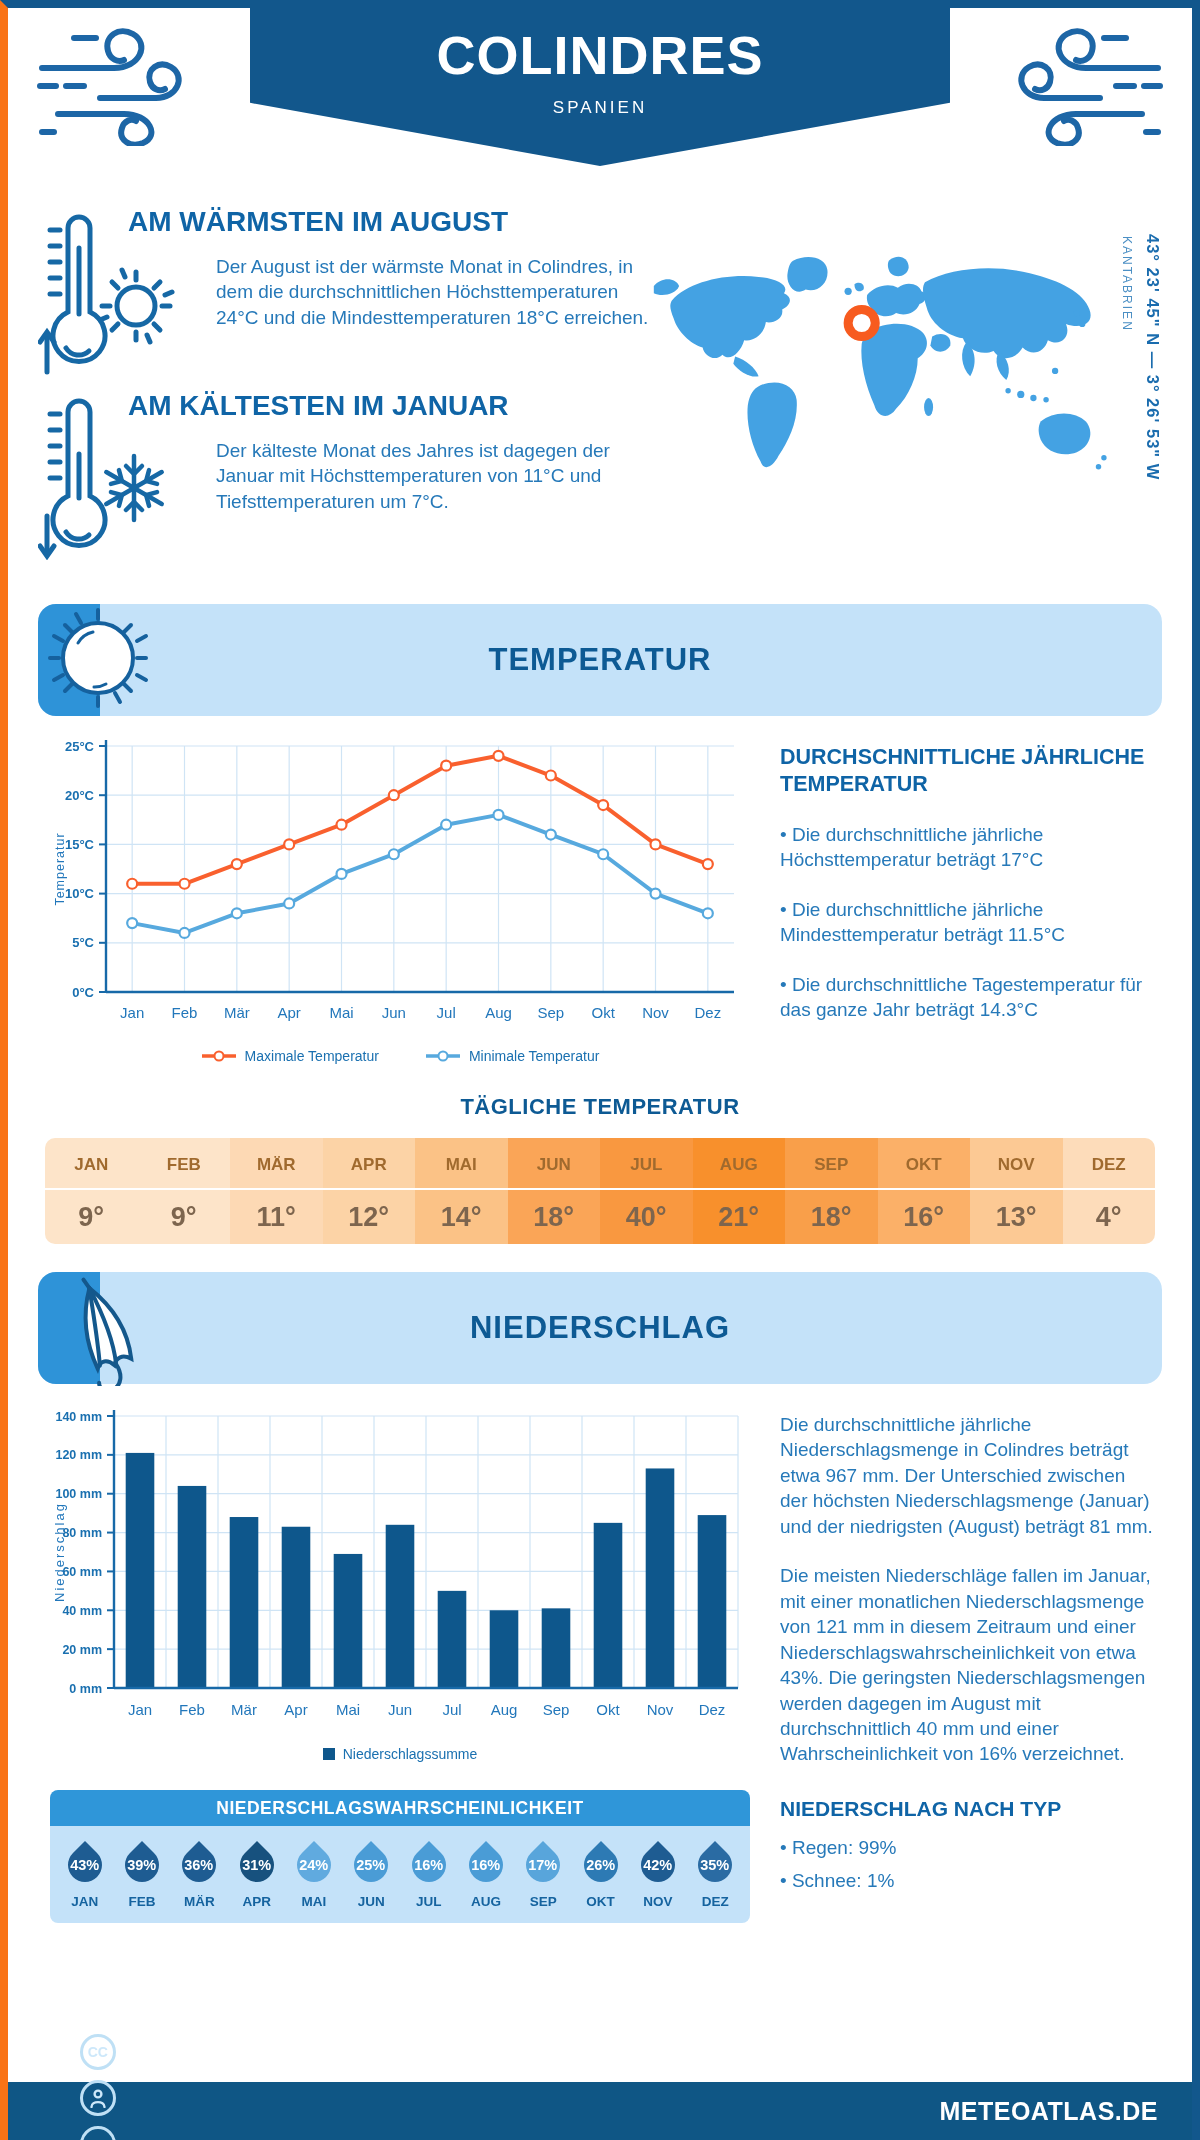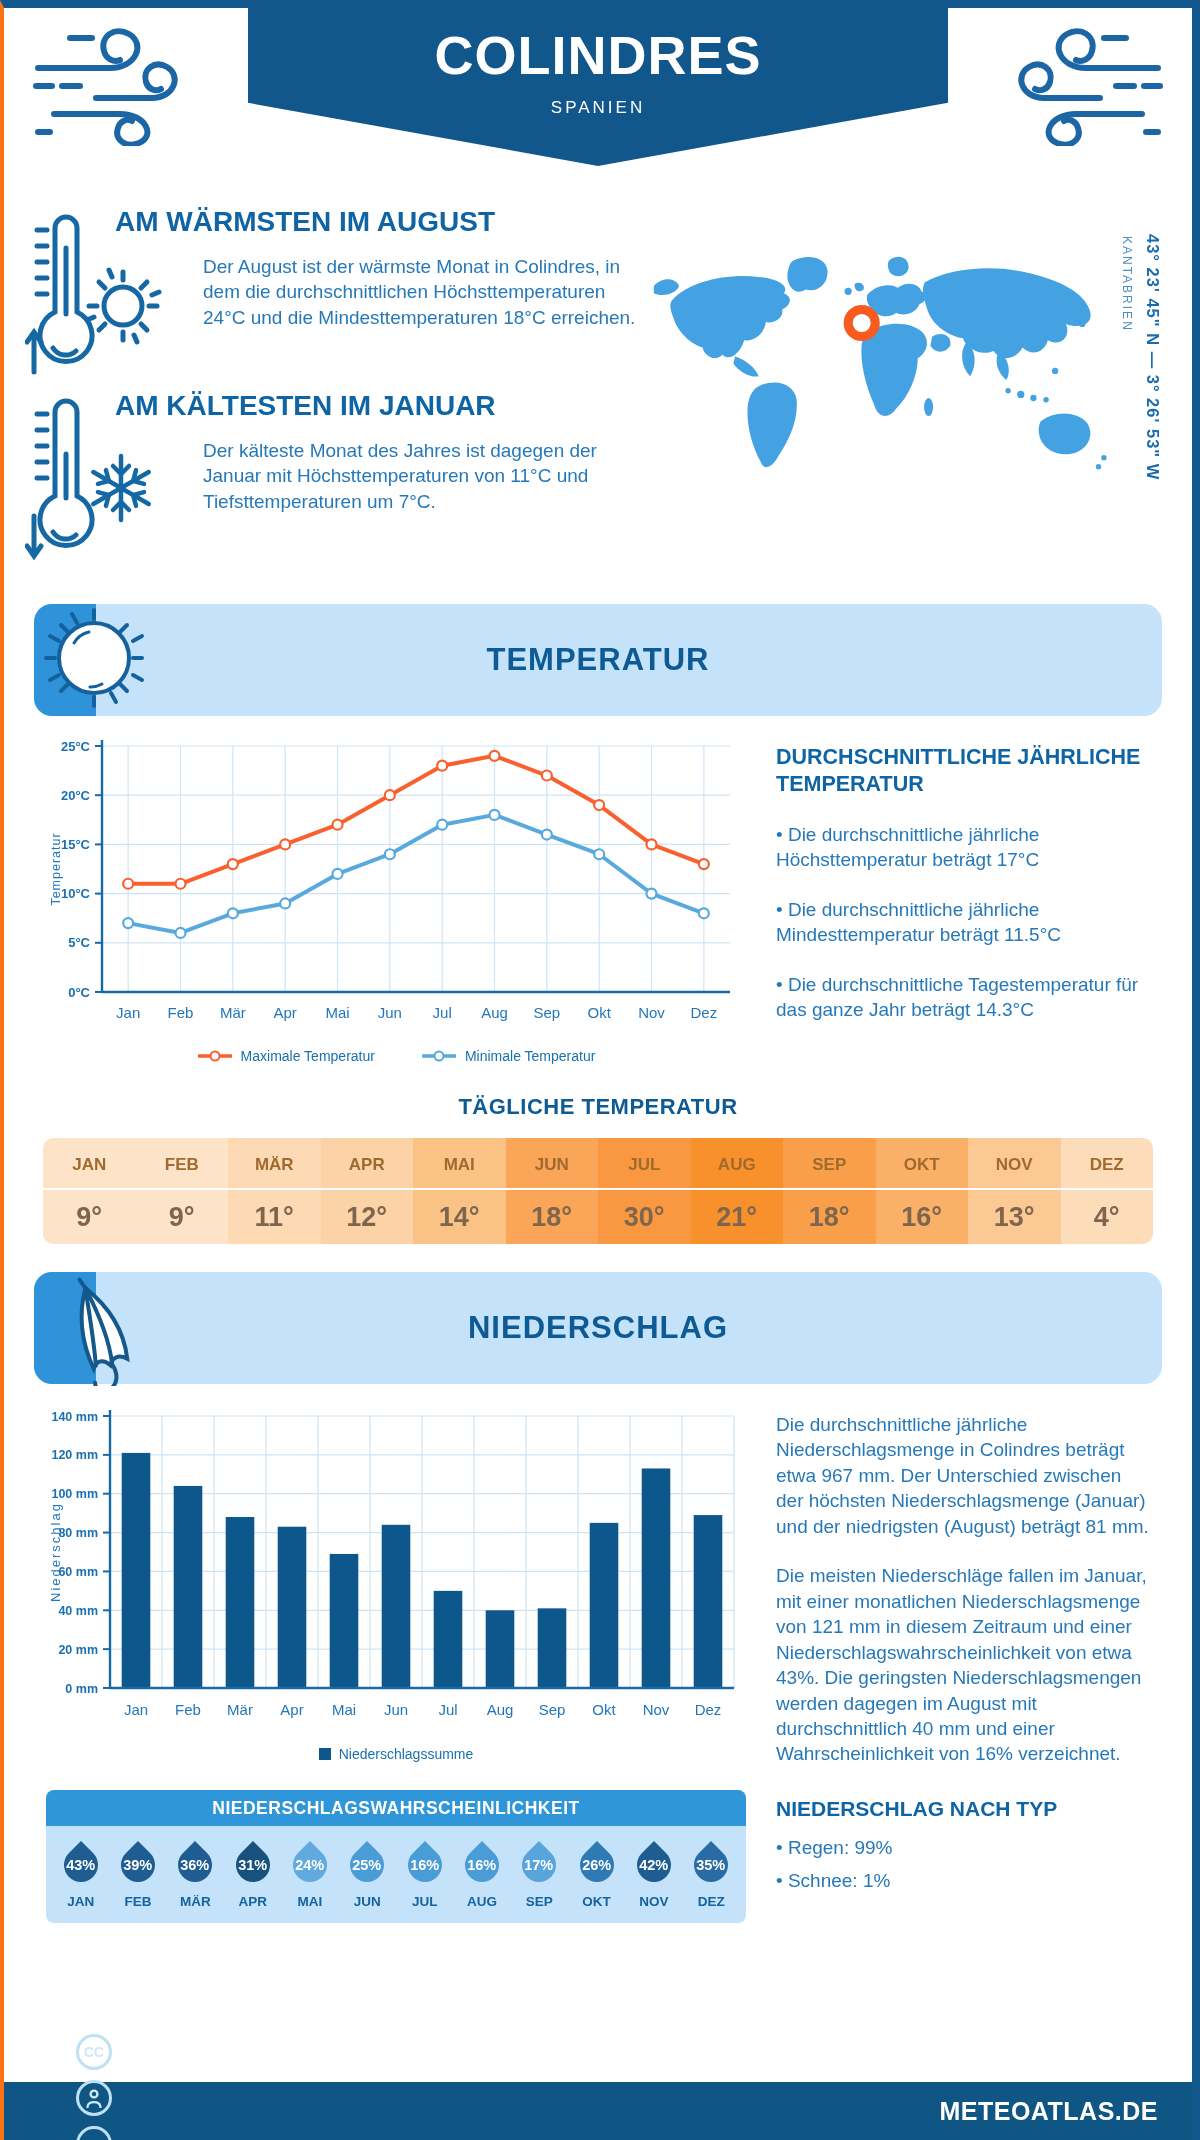--- a/index.html
+++ b/index.html
@@ -1,32 +1,32 @@
 <!DOCTYPE html>
 <html><head>
 <meta charset="utf-8">
 <style>
   html,body{margin:0;padding:0;background:#fff;}
   .page{width:1200px;height:2140px;box-sizing:border-box;position:relative;overflow:hidden;
-        border-top:8px solid #12578c;border-left:4px solid #f97316;border-right:8px solid #12578c;
+        border-top:8px solid #12578c;border-left:8px solid #f97316;border-right:8px solid #12578c;
         background:#fff;display:flex;flex-direction:column;font-family:"Liberation Sans",sans-serif;}
   .page svg text{font-family:"Liberation Sans",sans-serif;}
 
   
   .top{position:relative;height:190px;flex:none;}
   .banner{position:absolute;left:50%;transform:translateX(-50%);top:0;width:700px;height:158px;
           background:#12578c;clip-path:polygon(0 0,100% 0,100% 60%,50% 100%,0 60%);
           text-align:center;color:#fff;}
   .banner .t{margin-top:16px;font-size:54px;font-weight:800;letter-spacing:1px;}
   .banner .s{margin-top:12px;font-size:17px;letter-spacing:3px;font-weight:500;}
   .wind{position:absolute;top:16px;width:178px;height:122px;}
   .wind.left{left:26px;} .wind.right{right:26px;transform:scaleX(-1);}
 
   
-  .intro{position:relative;flex:none;height:372px;padding:6px 0 0 19px;}
+  .intro{position:relative;flex:none;height:372px;padding:6px 0 0 28px;}
   .hl{position:relative;width:640px;height:184px;}
   .hl h2{position:absolute;left:92px;top:2px;margin:0;font-size:28px;font-weight:800;color:#0f64a6;}
   .hl p{position:absolute;left:180px;top:50px;width:445px;margin:0;font-size:19px;line-height:1.33;color:#2679b9;}
   .hl .thermo{position:absolute;left:2px;top:4px;}
   .hl .companion{position:absolute;left:56px;top:58px;}
   .map-wrap{position:absolute;right:30px;top:22px;width:510px;height:340px;}
   .map-wrap svg.map{width:470px;height:300px;display:block;}
   .coords{position:absolute;right:0;top:14px;writing-mode:vertical-rl;font-size:16.5px;font-weight:700;color:#1a6cae;letter-spacing:1px;}
   .region{position:absolute;right:28px;top:16px;writing-mode:vertical-rl;font-size:12px;color:#4b8fc4;letter-spacing:2px;}
 
@@ -361,21 +361,21 @@
         <div class="dcol" style="background: rgb(251, 194, 134);">
           <div class="m" style="color: rgb(160, 106, 46);">MAI</div>
           <div class="v" style="color: rgb(125, 101, 78);">14°</div>
         </div>
         <div class="dcol" style="background: rgb(250, 165, 87);">
           <div class="m" style="color: rgb(160, 106, 46);">JUN</div>
           <div class="v" style="color: rgb(125, 101, 78);">18°</div>
         </div>
         <div class="dcol" style="background: rgb(249, 152, 64);">
           <div class="m" style="color: rgb(160, 106, 46);">JUL</div>
-          <div class="v" style="color: rgb(125, 101, 78);">30°</div>
+          <div class="v" style="color: rgb(125, 101, 78);">40°</div>
         </div>
         <div class="dcol" style="background: rgb(248, 144, 44);">
           <div class="m" style="color: rgb(160, 106, 46);">AUG</div>
           <div class="v" style="color: rgb(125, 101, 78);">21°</div>
         </div>
         <div class="dcol" style="background: rgb(249, 159, 74);">
           <div class="m" style="color: rgb(160, 106, 46);">SEP</div>
           <div class="v" style="color: rgb(125, 101, 78);">18°</div>
         </div>
         <div class="dcol" style="background: rgb(251, 176, 104);">

